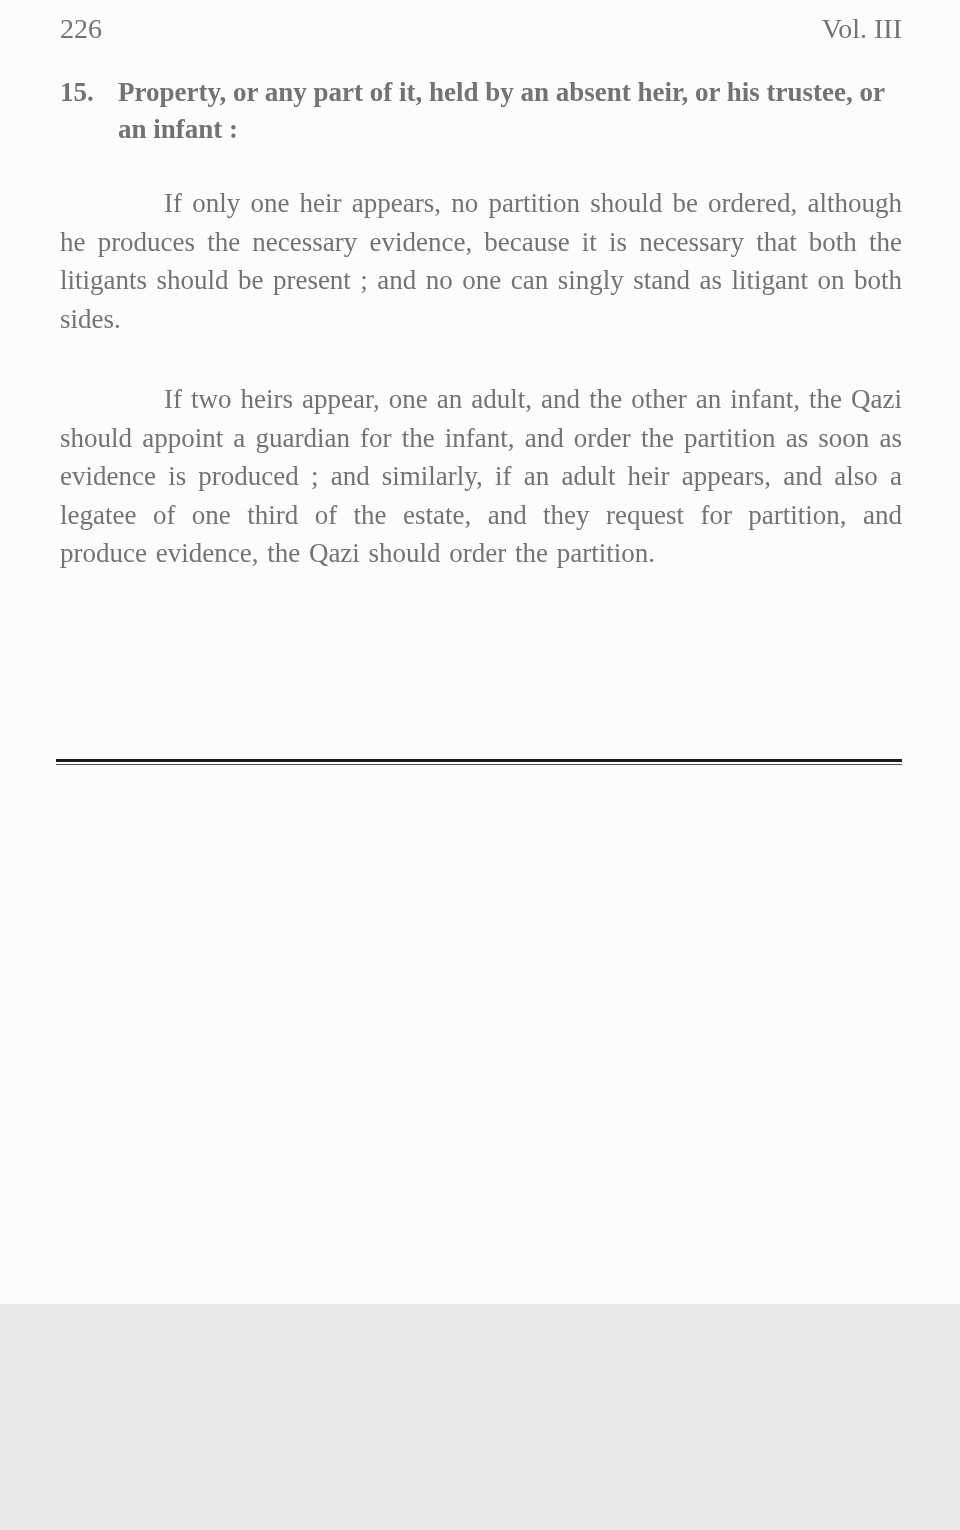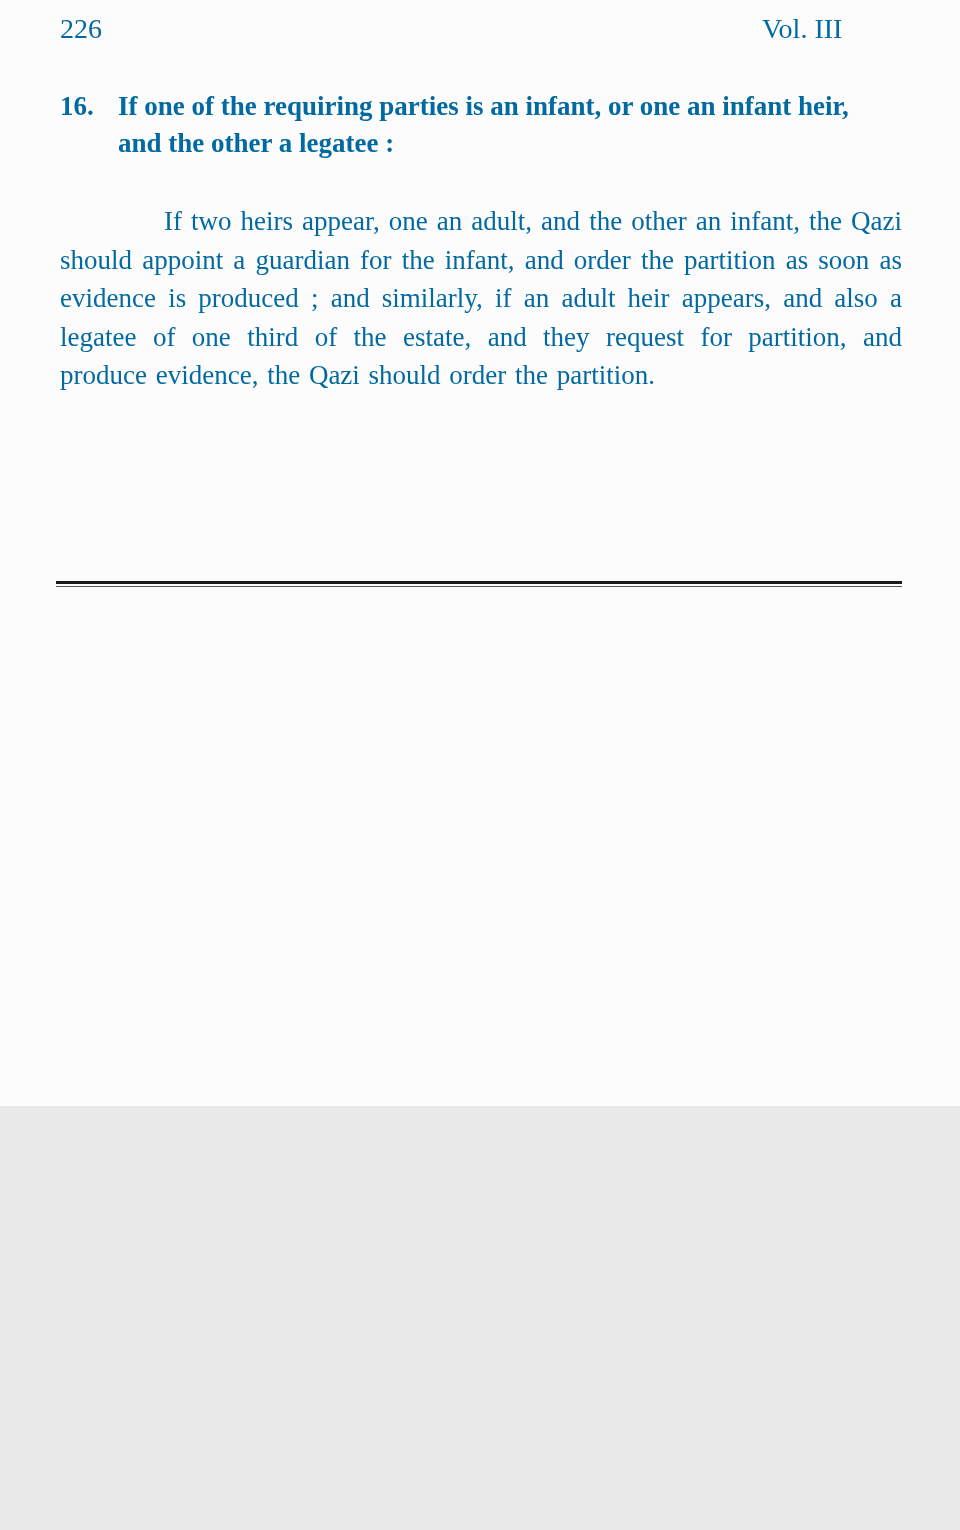--- a/index.html
+++ b/index.html
@@ -4,24 +4,24 @@
 <style>
   html, body {
     margin: 0;
     padding: 0;
     background: #e9e9e9;
     font-family: "Liberation Serif", "DejaVu Serif", serif;
   }
   .page {
     position: relative;
     width: 960px;
-    height: 1106px;
+    height: 1304px;
     margin: 0 auto;
     background: #fcfcfc;
-    color: #0369a1;
+    color: #737373;
     box-sizing: border-box;
     padding: 12px 58px 0 60px;
     overflow: hidden;
   }
   .page-header {
     display: flex;
     justify-content: space-between;
     align-items: baseline;
     font-size: 28px;
     line-height: 34px;
@@ -32,20 +32,21 @@
     text-align: left;
   }
   .page-header .book-title {
     flex: 1;
     text-align: center;
     font-weight: bold;
     font-style: italic;
   }
   .page-header .volume-label {
     width: 140px;
+    text-align: right;
   }
   .section-heading {
     display: flex;
     font-weight: bold;
     font-size: 27px;
     line-height: 37px;
     margin: 0 0 6px 0;
   }
   .section-heading .sec-num {
     flex: 0 0 58px;
@@ -83,25 +84,26 @@
 <body>
 
 <div class="page">
 
   <div class="page-header">
     <span class="page-number">226</span>
     <span class="volume-label">Vol. III</span>
   </div>
 
   <div class="section-block" style="margin-top:16px;">
+    <div class="section-heading">
+      <span class="sec-num">15.</span>
+      <span class="sec-text">Property, or any part of it, held by an absent heir, or his trustee, or an infant :</span>
+    </div>
+    <p class="body-para">If only one heir appears, no partition should be ordered, although he produces the necessary evidence, because it is necessary that both the litigants should be present ; and no one can singly stand as litigant on both sides.</p>
   </div>
 
   <div class="section-block">
-    <div class="section-heading">
-      <span class="sec-num">16.</span>
-      <span class="sec-text">If one of the requiring parties is an infant, or one an infant heir, and the other a legatee :</span>
-    </div>
     <p class="body-para after-heading">If two heirs appear, one an adult, and the other an infant, the  Qazi should appoint a guardian for the infant, and order the partition as soon as evidence is produced ; and similarly, if an adult heir appears, and also a legatee of one third of the estate, and they request for partition, and produce evidence, the Qazi should order the partition.</p>
   </div>
 
   <div class="divider-rule"></div>
 
 </div>
 
 </body></html>

